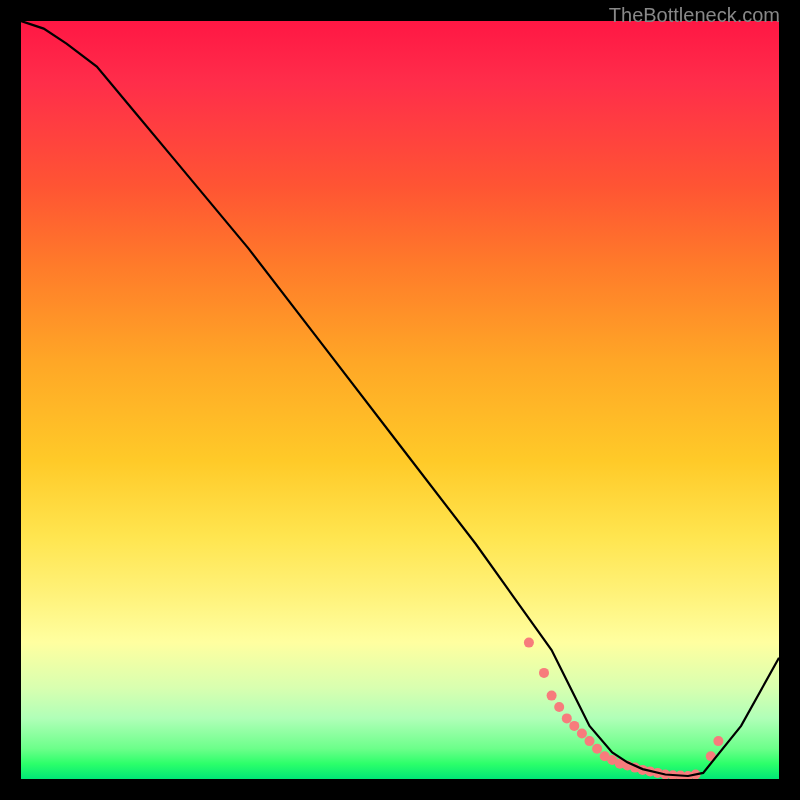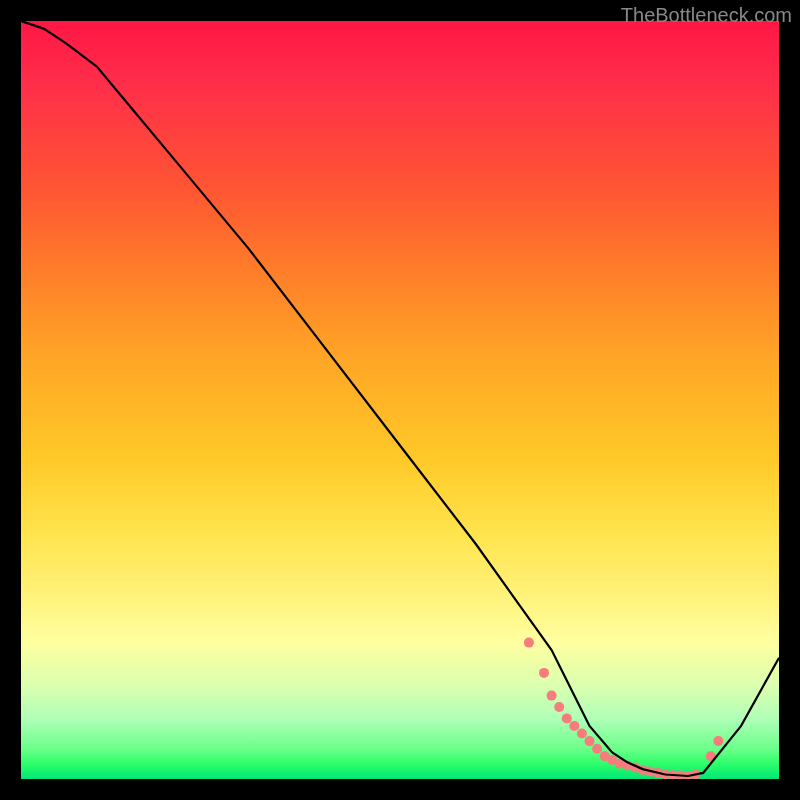--- a/index.html
+++ b/index.html
@@ -7,21 +7,21 @@
     width: 800px;
     height: 800px;
     background: #000;
     position: relative;
     font-family: Arial, sans-serif;
     overflow: hidden;
   }
   .watermark {
     position: absolute;
     top: 4px;
-    right: 8px;
+    right: 20px;
     color: #888;
     font-size: 20px;
     font-weight: 500;
     z-index: 10;
   }
   .plot-area {
     position: absolute;
     left: 21px;
     top: 21px;
     width: 758px;

